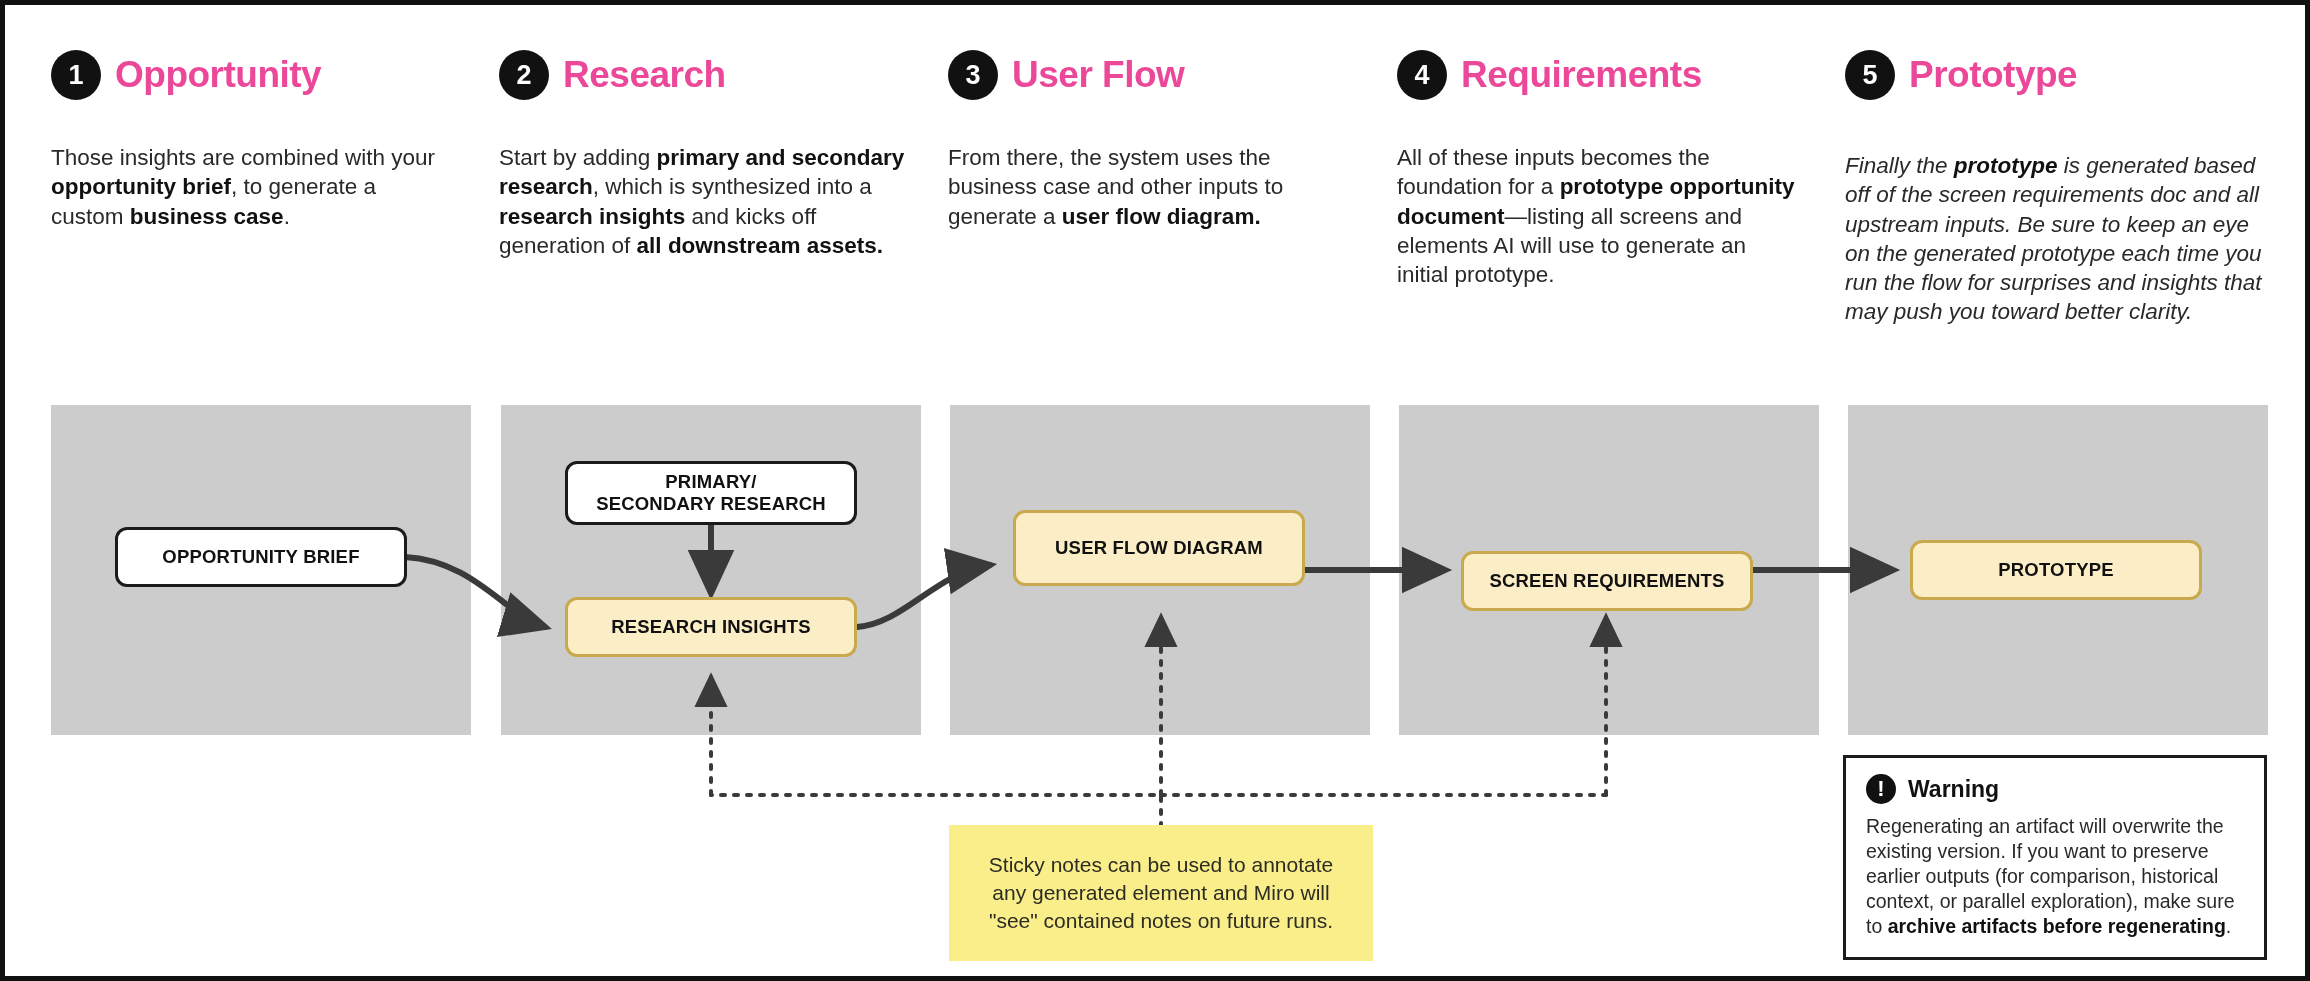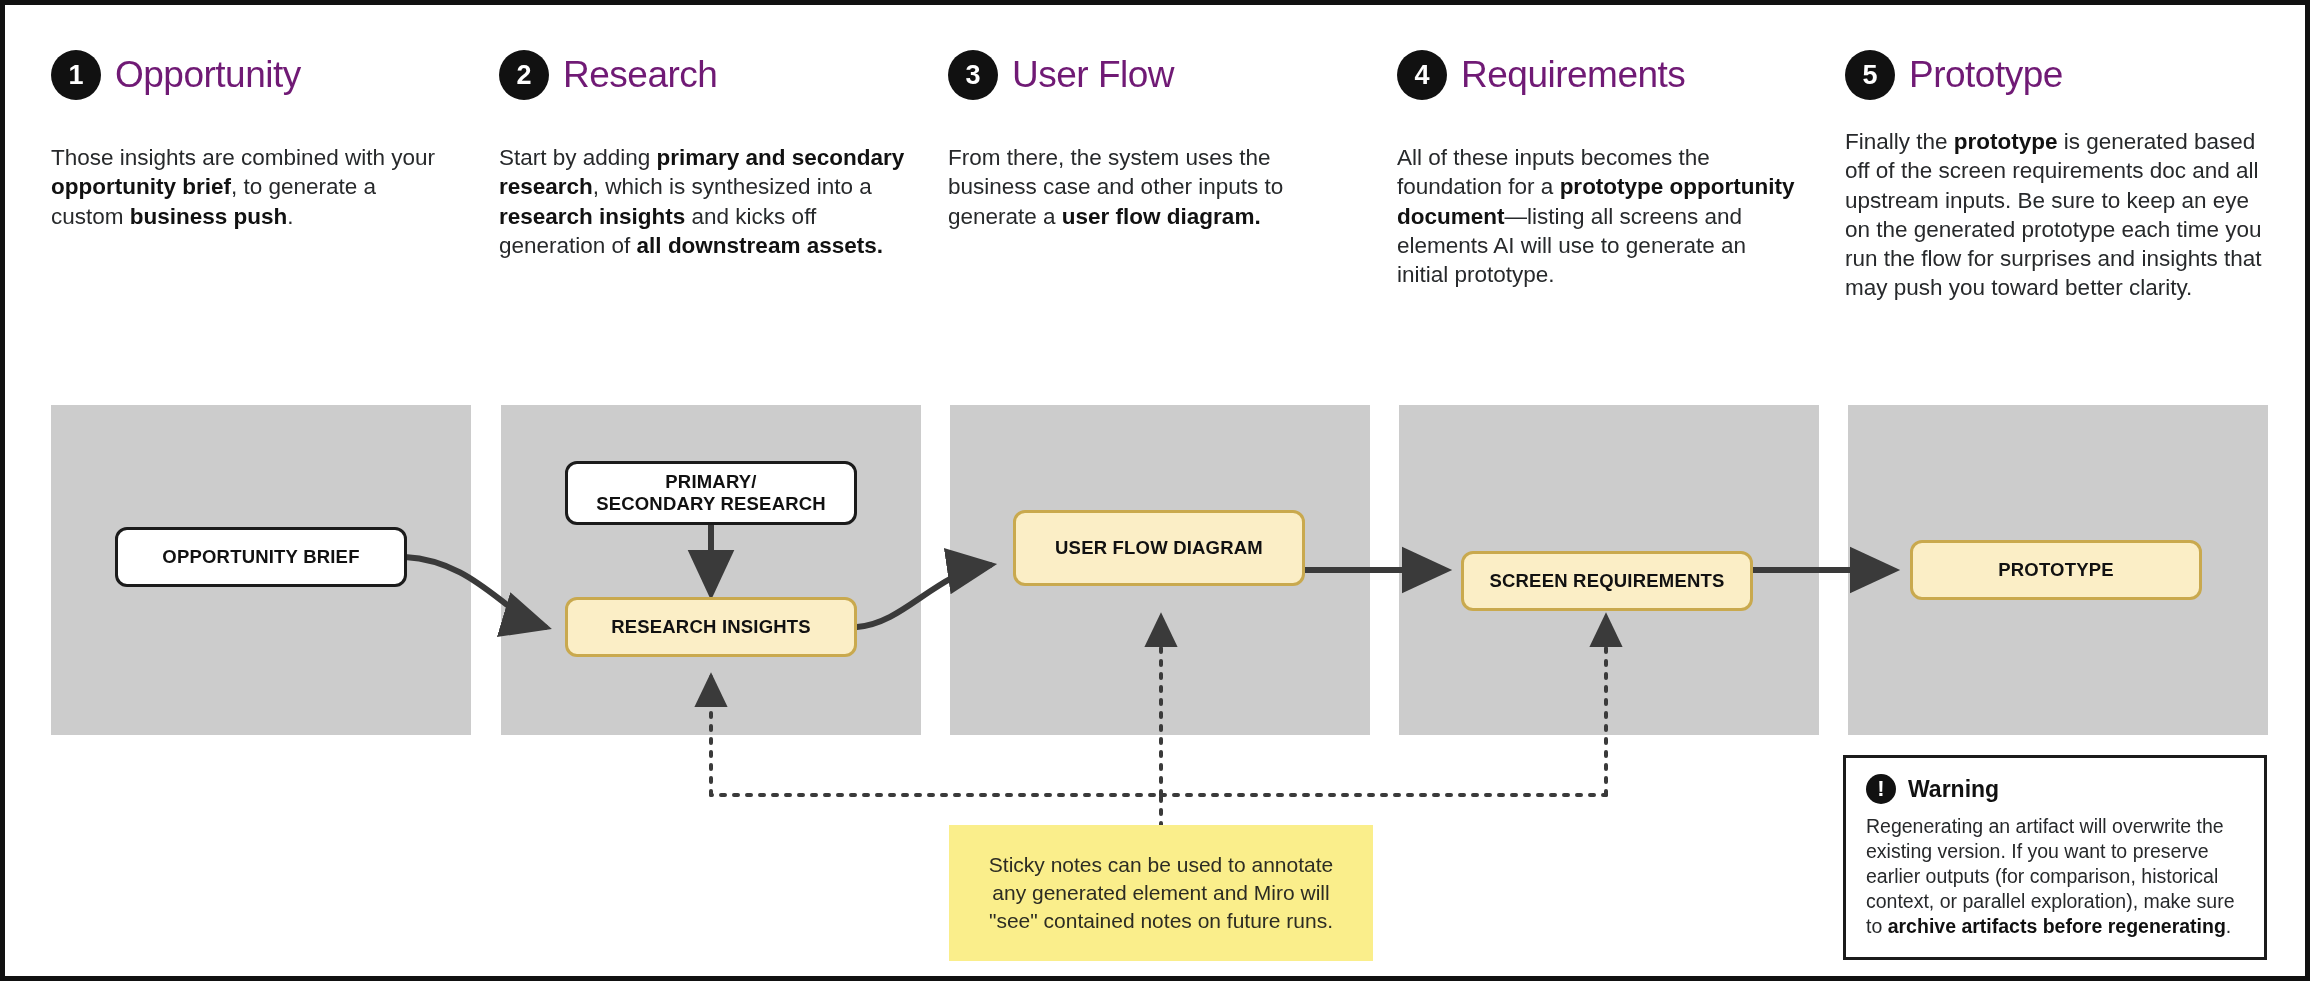--- a/index.html
+++ b/index.html
@@ -20,21 +20,21 @@
   .col-head{position:absolute;display:flex;align-items:center;gap:14px;}
   .badge{
     width:50px;height:50px;border-radius:50%;
     background:#111;color:#fff;
     display:flex;align-items:center;justify-content:center;
     font-size:27px;font-weight:bold;line-height:1;
     flex:0 0 auto;
     font-family:"Liberation Sans","DejaVu Sans",sans-serif;
   }
   .head-title{
-    font-size:37px;font-weight:normal;color:#701a75;
+    font-size:37px;font-weight:bold;color:#ec4899;
     letter-spacing:-0.5px;white-space:nowrap;
   }
 
   
   .col-body{
     position:absolute;
     font-size:22.5px;line-height:1.30;color:#27292b;
   }
   .col-body b{font-weight:bold;color:#111;}
 
@@ -101,25 +101,25 @@
   </div>
   <div class="col-head" style="left:1392px;top:45px;">
     <div class="badge">4</div>
     <div class="head-title">Requirements</div>
   </div>
   <div class="col-head" style="left:1840px;top:45px;">
     <div class="badge">5</div>
     <div class="head-title">Prototype</div>
   </div>
 
-  <div class="col-body" style="left:46px;top:138px;width:392px;">Those insights are combined with your <b>opportunity brief</b>, to generate a custom <b>business push</b>.</div>
+  <div class="col-body" style="left:46px;top:138px;width:392px;">Those insights are combined with your <b>opportunity brief</b>, to generate a custom <b>business case</b>.</div>
   <div class="col-body" style="left:943px;top:138px;width:392px;">From there, the system uses the business case and other inputs to generate a <b>user flow diagram.</b></div>
   <div class="col-body" style="left:494px;top:138px;width:418px;">Start by adding <b>primary and secondary research</b>, which is synthesized into a <b>research insights</b> and kicks off generation of <b>all downstream assets.</b></div>
   <div class="col-body" style="left:1392px;top:138px;width:400px;">All of these inputs becomes the foundation for a <b>prototype opportunity document</b>—listing all screens and elements AI will use to generate an initial prototype.</div>
-  <div class="col-body" style="left:1840px;top:122px;width:420px;">Finally the <b>prototype</b> is generated based off of the screen requirements doc and all upstream inputs. Be sure to keep an eye on the generated prototype each time you run the flow for surprises and insights that may push you toward better clarity.</div>
+  <div class="col-body" style="left:1840px;top:146px;width:420px;font-style:italic;">Finally the <b>prototype</b> is generated based off of the screen requirements doc and all upstream inputs. Be sure to keep an eye on the generated prototype each time you run the flow for surprises and insights that may push you toward better clarity.</div>
 
   <div class="panel" style="left:46px;width:420px;"></div>
   <div class="panel" style="left:496px;width:420px;"></div>
   <div class="panel" style="left:945px;width:420px;"></div>
   <div class="panel" style="left:1394px;width:420px;"></div>
   <div class="panel" style="left:1843px;width:420px;"></div>
 
   <svg id="wires" viewBox="0 0 2310 981">
     <defs>
       <marker id="arrowSolid" markerWidth="9" markerHeight="9" refX="7.2" refY="4.5" orient="auto" markerUnits="strokeWidth">

